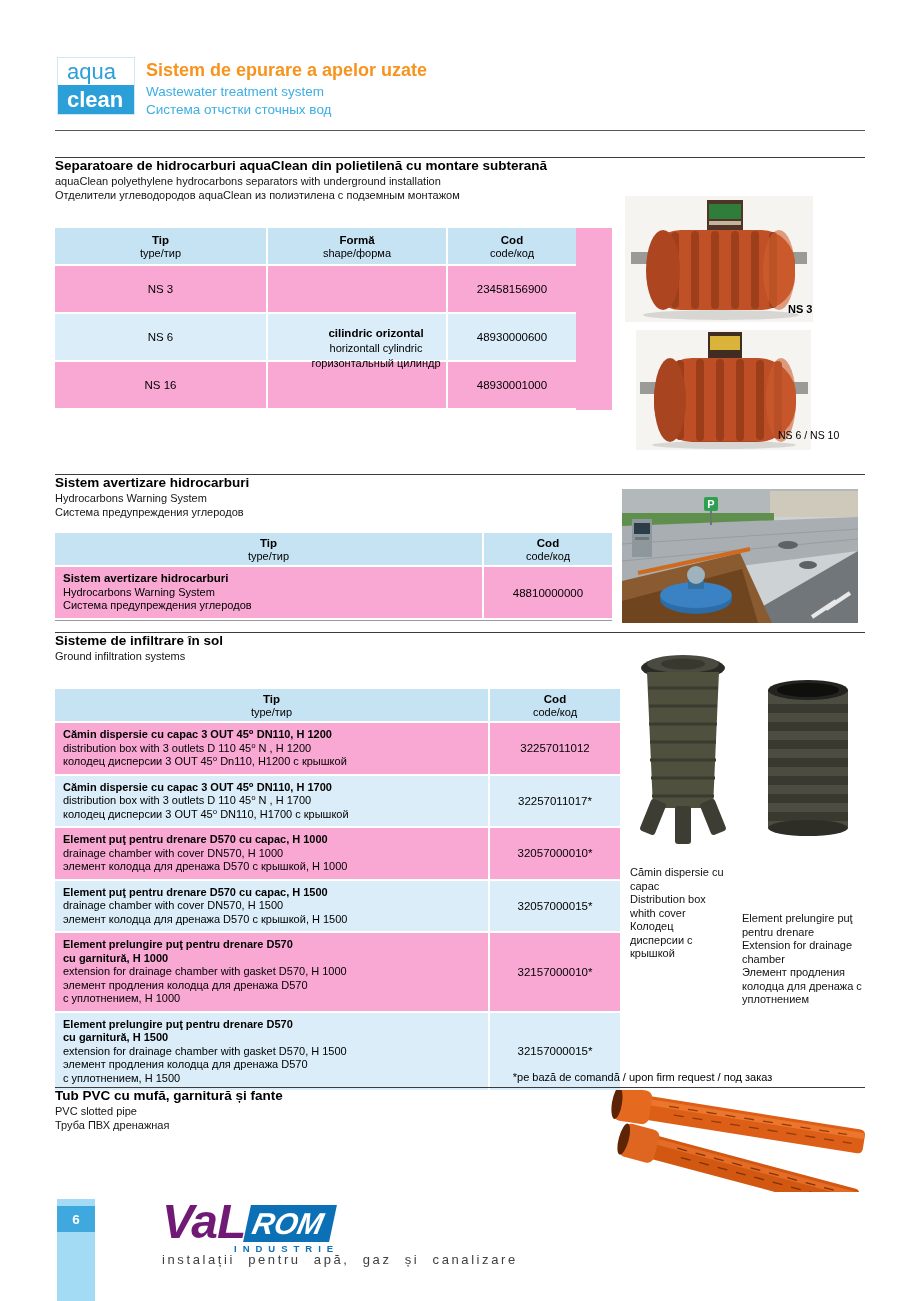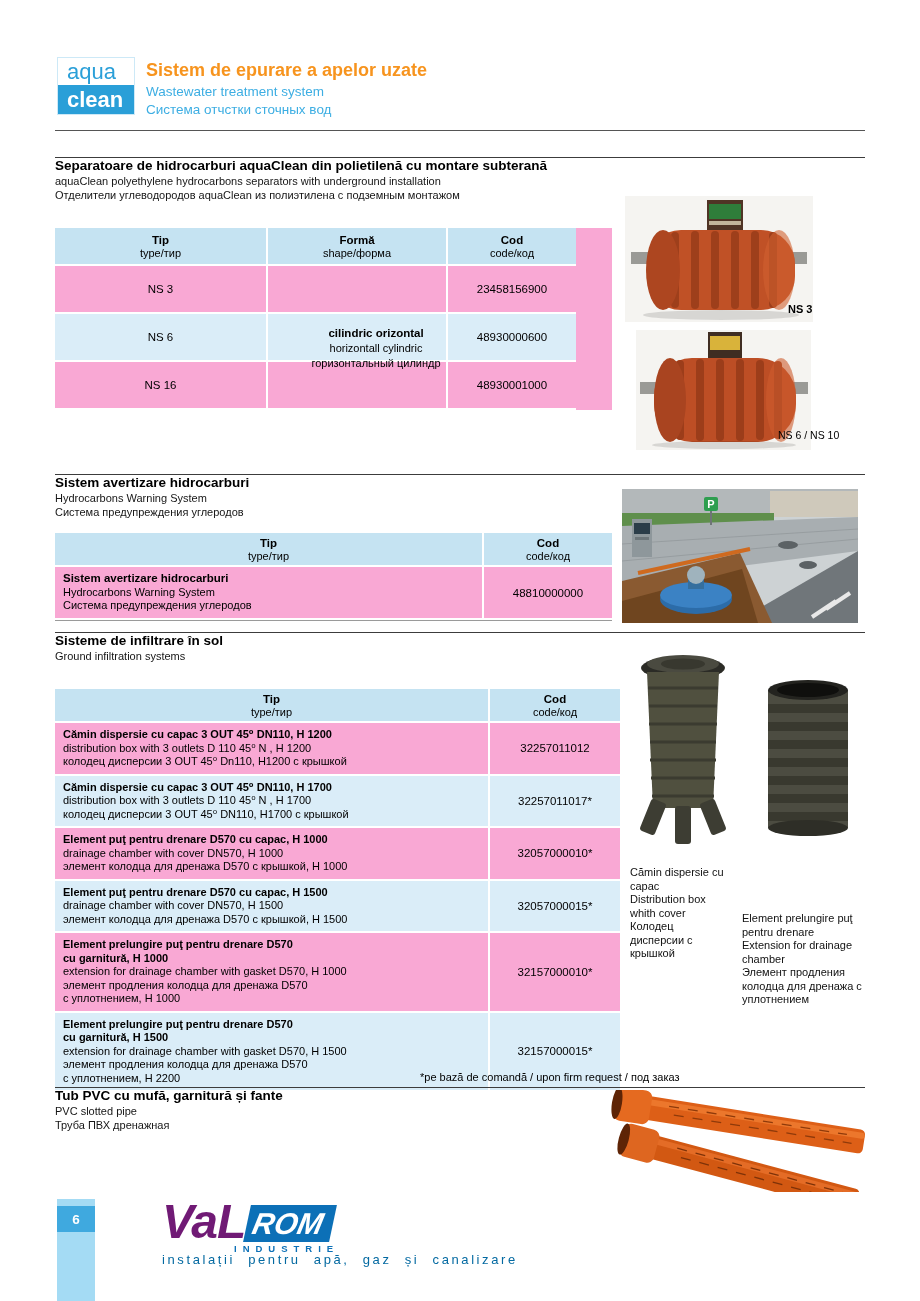--- a/index.html
+++ b/index.html
@@ -68,33 +68,33 @@
   #ns3-img{position:absolute;left:625px;top:196px}
   #ns3-label{position:absolute;left:788px;top:303px;font-size:11px;font-weight:bold}
   #ns610-img{position:absolute;left:636px;top:330px}
   #ns610-label{position:absolute;left:778px;top:429px;font-size:10.5px;font-weight:normal;width:90px}
   #warning-img{position:absolute;left:622px;top:489px}
   #dist-img{position:absolute;left:633px;top:650px}
   #ext-img{position:absolute;left:758px;top:676px}
   .caption{position:absolute;font-size:11px;line-height:13.5px;color:#111}
   #caption1{left:630px;top:866px;width:100px}
   #caption2{left:742px;top:912px;width:124px}
-  #footnote{position:absolute;left:420px;top:1071px;width:445px;text-align:left;font-size:11px}
+  #footnote{position:absolute;left:420px;top:1071px;width:445px;text-align:center;font-size:11px}
   #pipes-img{position:absolute;left:597px;top:1090px}
 
   
   #footer-bar{position:absolute;left:57px;top:1199px;width:38px;height:102px;background:#A4DBF4}
   #page-num{position:absolute;left:57px;top:1206px;width:38px;height:26px;background:#3FA9DF;color:#fff;
             font-weight:bold;font-size:13.5px;display:flex;align-items:center;justify-content:center}
   #valrom{position:absolute;left:162px;top:1202px}
   .val{font-style:italic;font-weight:900;font-size:48px;line-height:40px;color:#701a75;letter-spacing:-1px}
   .rom{display:inline-block;font-style:italic;font-weight:900;font-size:30px;line-height:30px;color:#fff;
        background:#0C70B7;padding:4px 10px 3px 6px;transform:skewX(-12deg);margin-left:2px;vertical-align:4px}
   #industrie{color:#0C70B7;font-size:9.5px;font-weight:bold;letter-spacing:6px;margin-top:1px;padding-left:72px}
-  #tagline{position:absolute;left:162px;top:1252px;color:#0369a1;font-size:13px;letter-spacing:2.6px;word-spacing:7px}
+  #tagline{position:absolute;left:162px;top:1252px;color:#404040;font-size:13px;letter-spacing:2.6px;word-spacing:7px}
 </style>
 </head>
 <body>
 
 <div id="page">
 
   <div id="logo">
     <div class="top">aqua</div>
     <div class="bot">clean</div>
   </div>
@@ -313,21 +313,21 @@
       </div>
       <div class="cell c2 codcell">32157000010*</div>
     </div>
 
     <div class="trow drow">
       <div class="cell c1 datatext stripe">
         <div class="l1">Element prelungire puţ pentru drenare D570</div>
         <div class="l1">cu garnitură, H 1500</div>
         <div class="l2">extension for drainage chamber with gasket D570, H 1500</div>
         <div class="l2">элемент продления колодца для дренажа D570</div>
-        <div class="l2">с уплотнением, H 2200</div>
+        <div class="l2">с уплотнением, H 1500</div>
       </div>
       <div class="cell c2 codcell stripe">32157000015*</div>
     </div>
   </div>
 
   <svg id="dist-img" width="100" height="205" viewBox="0 0 100 205">
     <ellipse cx="50" cy="18" rx="42" ry="12" fill="#2b2b26"></ellipse>
     <ellipse cx="50" cy="14" rx="36" ry="9" fill="#4a4a40"></ellipse>
     <ellipse cx="50" cy="14" rx="22" ry="5.5" fill="#38382f"></ellipse>
     <path d="M14,22 L20,158 L80,158 L86,22 Z" fill="#50503f"></path>

